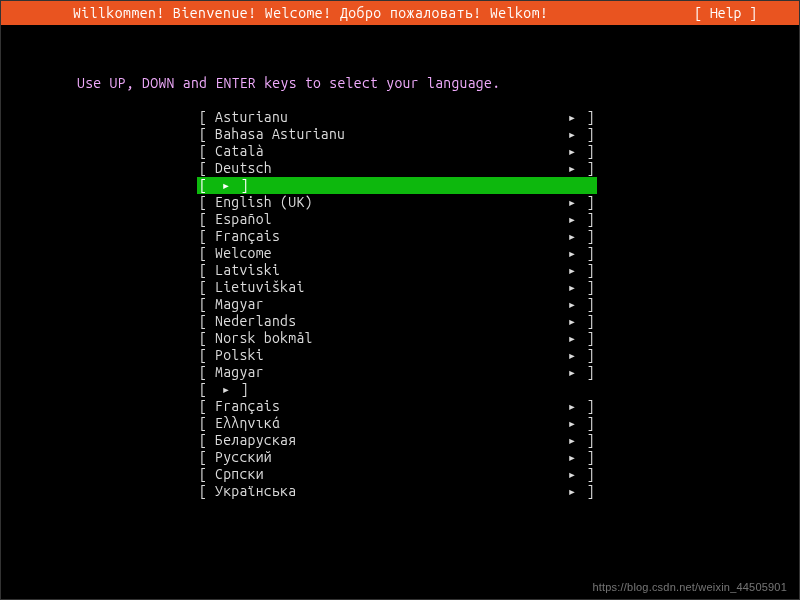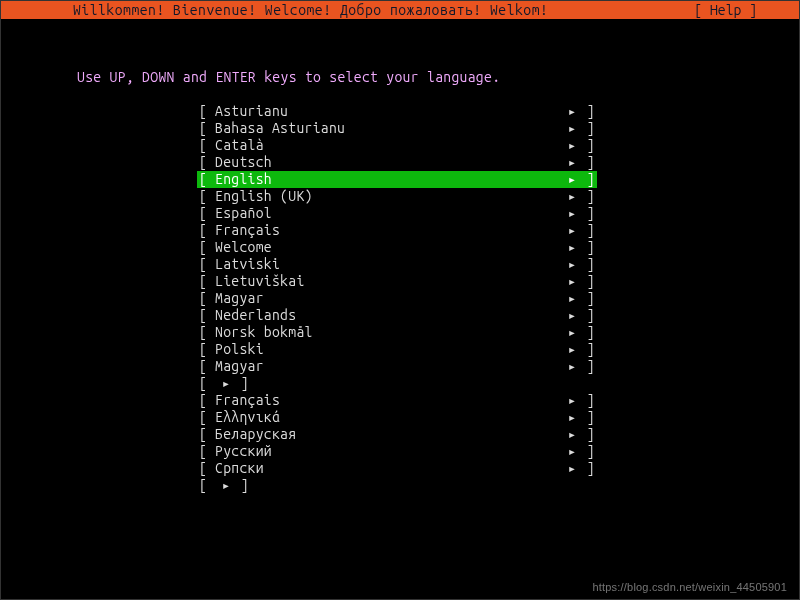--- a/index.html
+++ b/index.html
@@ -8,22 +8,22 @@
       height: 600px;
       background: #000000;
       font-family: "Ubuntu Mono", "DejaVu Sans Mono", monospace;
       font-size: 14px;
       overflow: hidden;
       position: relative;
       border: 1px solid #333;
     }
     .header {
       background: #e95420;
-      color: #0f172a;
-      height: 18px;
+      color: #ffffff;
+      height: 24px;
       display: flex;
       align-items: center;
       padding: 0 12px;
       position: relative;
     }
     .header-title {
       flex: 1;
       padding-left: 60px;
       letter-spacing: 0.5px;
     }
@@ -114,21 +114,20 @@
         <span class="lang-right">]</span>
       </div>
       <div class="lang-item">
         <span class="lang-left">[</span>
         <span class="lang-name">Deutsch</span>
         <span class="lang-arrow">▸</span>
         <span class="lang-right">]</span>
       </div>
       <div class="lang-item selected">
         <span class="lang-left">[</span>
-        <span class="lang-name">English</span>
         <span class="lang-arrow">▸</span>
         <span class="lang-right">]</span>
       </div>
       <div class="lang-item">
         <span class="lang-left">[</span>
         <span class="lang-name">English (UK)</span>
         <span class="lang-arrow">▸</span>
         <span class="lang-right">]</span>
       </div>
       <div class="lang-item">
@@ -221,19 +220,20 @@
         <span class="lang-right">]</span>
       </div>
       <div class="lang-item">
         <span class="lang-left">[</span>
         <span class="lang-name">Српски</span>
         <span class="lang-arrow">▸</span>
         <span class="lang-right">]</span>
       </div>
       <div class="lang-item">
         <span class="lang-left">[</span>
+        <span class="lang-name">Українська</span>
         <span class="lang-arrow">▸</span>
         <span class="lang-right">]</span>
       </div>
     </div>
 </div>
 
 <div class="watermark">https://blog.csdn.net/weixin_44505901</div>
 
 </body></html>

